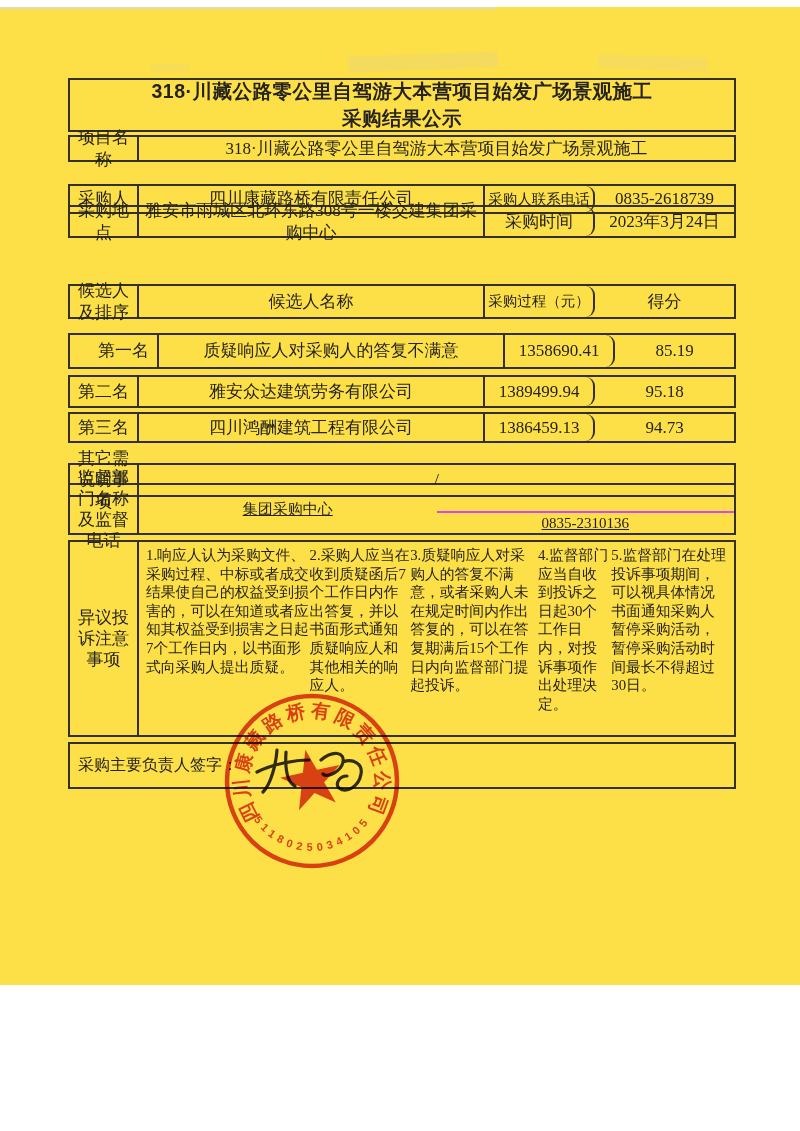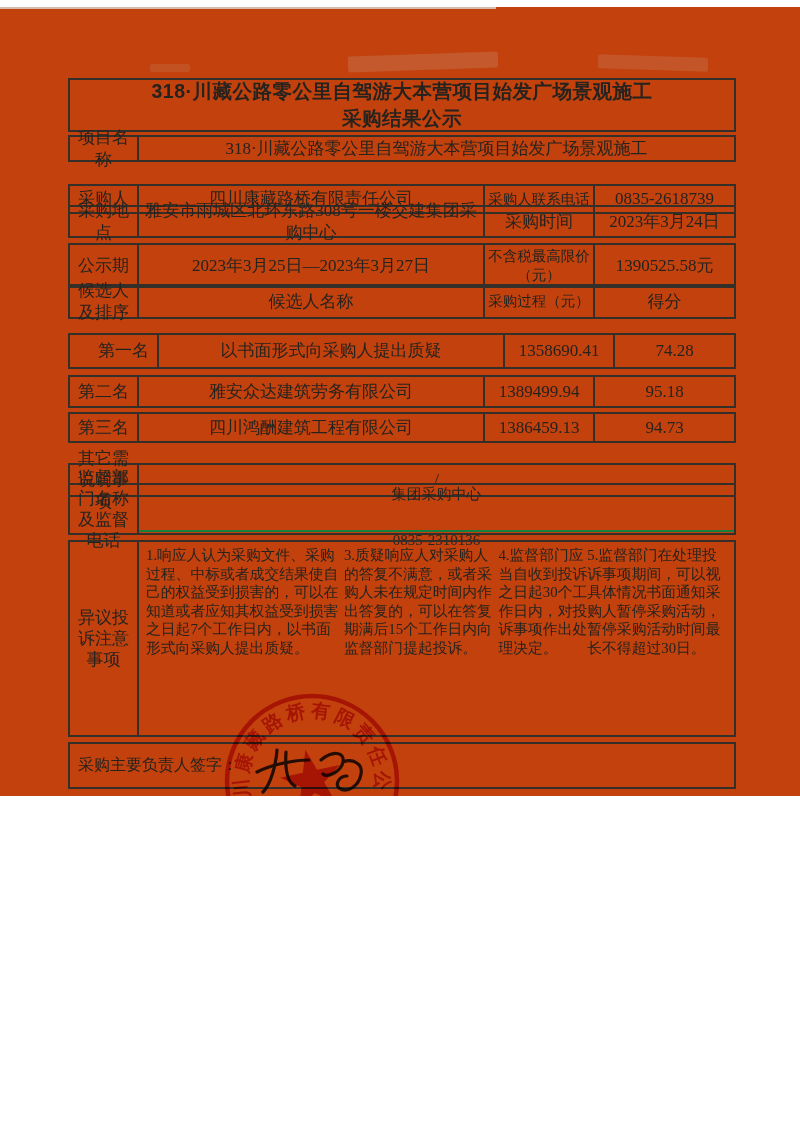--- a/index.html
+++ b/index.html
@@ -3,22 +3,22 @@
 <meta charset="utf-8">
 <style>
   * { margin:0; padding:0; box-sizing:border-box; }
   body {
     background:#ffffff;
     font-family:"Liberation Serif","DejaVu Serif",serif;
     color:#26231f;
   }
   .page {
     position:relative;
-    width:800px; height:796px;
-    background:#c2410c;
+    width:800px; height:985px;
+    background:#fde047;
     overflow:hidden;
   }
   .page-top-band { position:absolute; left:0; top:0; width:800px; height:7px; background:#ffffff; }
   .page-top-edge { position:absolute; left:0; top:7px; width:62%; height:2px; background:#dcd8d5; opacity:.8; }
   .scan-mark { position:absolute; background:#cfcac6; opacity:.35; border-radius:2px; }
 
   
   .trow {
     position:absolute; left:68px; width:668px;
     border:2px solid #343029;
@@ -26,34 +26,34 @@
     background:transparent;
   }
   .cell {
     display:flex; align-items:center; justify-content:center;
     text-align:center; line-height:1.25;
     padding:1px 2px;
     font-size:17px;
   }
   .c1 { width:69px; border-right:2px solid #343029; }
   .c2 { width:346px; border-right:2px solid #343029; }
-  .c3 { width:110px; border-right:2px solid #343029; }
+  .c3 { width:110px; border-right:2px solid #343029;border-radius:9px; }
   .c4 { flex:1; }
   .cmain { flex:1; }
 
   .title-row { flex-direction:column; justify-content:center; align-items:center; }
   .title-line {
     font-family:"Liberation Sans","DejaVu Sans",sans-serif;
     font-weight:700; font-size:19.5px; line-height:27px;
     text-align:center; letter-spacing:.5px;
   }
 
-  .sup-right { flex:1; display:flex; flex-direction:column; }
+  .sup-right { flex:1; display:flex; flex-direction:row;text-decoration:underline; }
   .sup-sub { flex:1; display:flex; align-items:center; justify-content:center; font-size:15px; }
-  .sup-sub + .sup-sub { border-top:2px solid #15803d;margin-top:26px; }
+  .sup-sub + .sup-sub { border-top:2px solid #d946ef;margin-top:26px; }
 
   .notes-cell {
     flex:1; display:flex; flex-direction:row; justify-content:center;
     padding:4px 8px 4px 7px;
   }
   .note-item { font-size:14.8px; line-height:18.6px; text-align:left; }
 
   .sign-cell {
     flex:1; display:flex; align-items:center; justify-content:flex-start;
     padding-left:8px; font-size:16px;
@@ -90,39 +90,33 @@
     <div class="cell c4">0835-2618739</div>
   </div>
 
   <div class="trow" style="top:205px; height:33px;">
     <div class="cell c1">采购地点</div>
     <div class="cell c2">雅安市雨城区北环东路308号一楼交建集团采购中心</div>
     <div class="cell c3">采购时间</div>
     <div class="cell c4">2023年3月24日</div>
   </div>
 
-  <div class="trow" style="top:243px; height:45px;">
-    <div class="cell c1">公示期</div>
-    <div class="cell c2">2023年3月25日—2023年3月27日</div>
-    <div class="cell c3" style="font-size:14.5px;">不含税最高限价（元）</div>
-    <div class="cell c4">1390525.58元</div>
-  </div>
 
   <div class="trow" style="top:284px; height:35px;">
     <div class="cell c1">候选人及排序</div>
     <div class="cell c2">候选人名称</div>
     <div class="cell c3" style="font-size:14.5px;">采购过程（元）</div>
     <div class="cell c4">得分</div>
   </div>
 
   <div class="trow" style="top:333px; height:36px;padding-left:20px;">
     <div class="cell c1">第一名</div>
-    <div class="cell c2">以书面形式向采购人提出质疑</div>
+    <div class="cell c2">质疑响应人对采购人的答复不满意</div>
     <div class="cell c3">1358690.41</div>
-    <div class="cell c4">74.28</div>
+    <div class="cell c4">85.19</div>
   </div>
 
   <div class="trow" style="top:375px; height:33px;">
     <div class="cell c1">第二名</div>
     <div class="cell c2">雅安众达建筑劳务有限公司</div>
     <div class="cell c3">1389499.94</div>
     <div class="cell c4">95.18</div>
   </div>
 
   <div class="trow" style="top:412px; height:31px;">
@@ -142,20 +136,21 @@
     <div class="sup-right">
       <div class="sup-sub">集团采购中心</div>
       <div class="sup-sub">0835-2310136</div>
     </div>
   </div>
 
   <div class="trow" style="top:540px; height:197px;">
     <div class="cell c1">异议投诉注意事项</div>
     <div class="notes-cell">
       <div class="note-item">1.响应人认为采购文件、采购过程、中标或者成交结果使自己的权益受到损害的，可以在知道或者应知其权益受到损害之日起7个工作日内，以书面形式向采购人提出质疑。</div>
+      <div class="note-item">2.采购人应当在收到质疑函后7个工作日内作出答复，并以书面形式通知质疑响应人和其他相关的响应人。</div>
       <div class="note-item">3.质疑响应人对采购人的答复不满意，或者采购人未在规定时间内作出答复的，可以在答复期满后15个工作日内向监督部门提起投诉。</div>
       <div class="note-item">4.监督部门应当自收到投诉之日起30个工作日内，对投诉事项作出处理决定。</div>
       <div class="note-item">5.监督部门在处理投诉事项期间，可以视具体情况书面通知采购人暂停采购活动，暂停采购活动时间最长不得超过30日。</div>
     </div>
   </div>
 
   <div class="trow" style="top:742px; height:47px;">
     <div class="sign-cell">采购主要负责人签字：</div>
   </div>
 

